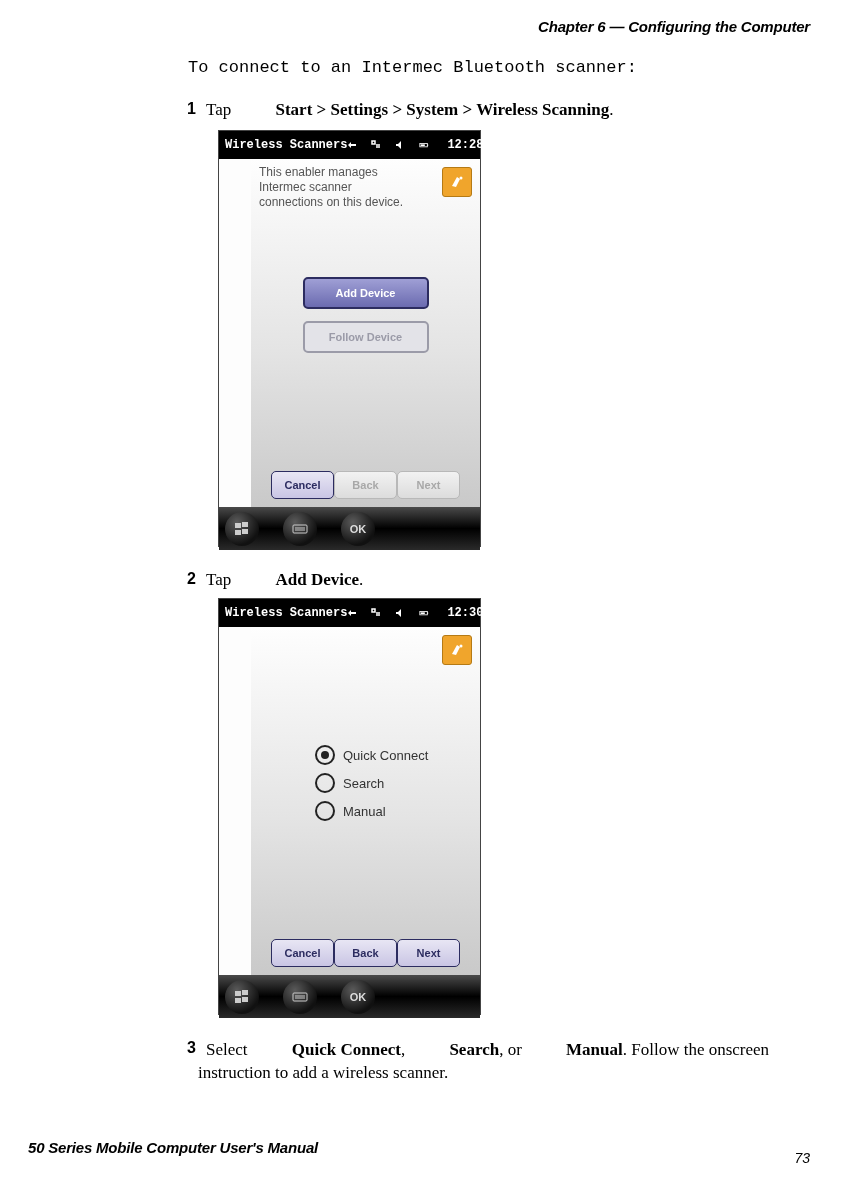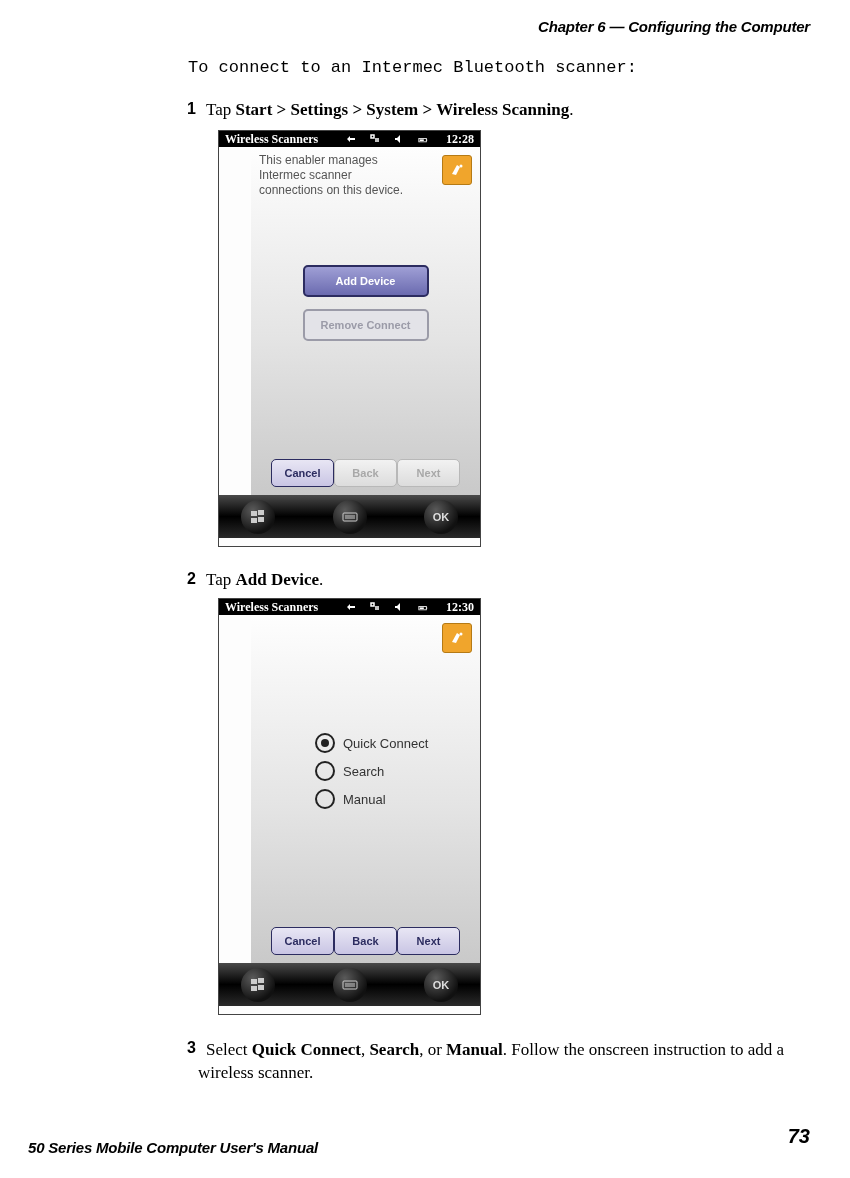--- a/index.html
+++ b/index.html
@@ -40,41 +40,41 @@
     display: inline-block;
     width: 18px;
     margin-left: -20px;
     text-align: right;
     margin-right: 6px;
     vertical-align: top;
   }
   .step-text {
     font-size: 17px;
   }
-  .step-text .b { font-weight: bold; }
+  .step-text .b { font-weight: bold; margin-left: 40px; }
   .step1 { top: 100px; }
   .step2 { top: 570px; }
   .step3 { top: 1039px; width: 620px; }
 
   
   .shot {
     position: absolute;
     left: 218px;
     width: 261px;
     border: 1px solid #444;
     background: #fdfdfd;
   }
   .shot1 { top: 130px; height: 415px; }
   .shot2 { top: 598px; height: 415px; }
 
   .shot-titlebar {
-    height: 16px;
+    height: 28px;
     background: #000;
     color: #fff;
-    font-family: Liberation Serif, serif;
+    font-family: Liberation Mono, monospace;
     font-weight: bold;
     font-size: 12px;
     display: flex;
     align-items: center;
     padding: 0 6px;
     justify-content: space-between;
   }
   .shot-titlebar .left-title { white-space: nowrap; }
   .shot-titlebar .right-icons {
     display: flex;
@@ -178,22 +178,21 @@
     border: 1.5px solid #b8b8b8;
     background: linear-gradient(#f2f2f2, #dcdcdc);
     color: #a8a8a8;
   }
 
   .shot-footer {
     height: 43px;
     background: linear-gradient(#4a4a4a, #000 50%, #2a2a2a);
     display: flex;
     align-items: center;
-    justify-content: space-between;
-    padding: 0 22px;
+    padding: 0 6px;
     gap: 24px;
   }
   .foot-circle {
     width: 34px;
     height: 34px;
     border-radius: 50%;
     background: radial-gradient(circle at 35% 30%, #5a5a5a, #111 70%);
     display: flex;
     align-items: center;
     justify-content: center;
@@ -240,26 +239,26 @@
     bottom: 22px;
     left: 28px;
     font-family: "Arial Black", "Segoe UI Black", Arial, sans-serif;
     font-weight: 900;
     font-style: italic;
     font-size: 15px;
     letter-spacing: -0.2px;
   }
   .footer-right {
     position: absolute;
-    bottom: 30px;
+    bottom: 12px;
     right: 40px;
     font-family: "Arial Black", Arial, sans-serif;
-    font-weight: 700;
+    font-weight: 400;
     font-style: italic;
-    font-size: 20px;
+    font-size: 14px;
   }
   .step3 .step-text { line-height: 1.35; }
 </style>
 </head>
 <body>
 
 <div class="chapter-header">Chapter 6 — Configuring the Computer</div>
 
 <div class="intro-line">To connect to an Intermec Bluetooth scanner:</div>
 
@@ -298,21 +297,21 @@
       <div>connections on this device.</div>
     </div>
     <div class="shot-corner-icon">
       <svg viewBox="0 0 16 16">
           <path d="M3 12 L8 3 L11 5 L7 13 Z" fill="#fff"></path>
           <circle cx="12" cy="4" r="1.5" fill="#fff"></circle>
         </svg>
     </div>
     <div class="center-btns">
       <div class="pill-btn primary">Add Device</div>
-      <div class="pill-btn disabled">Remove Connect</div>
+      <div class="pill-btn disabled">Follow Device</div>
     </div>
     <div class="bottom-row">
       <div class="small-btn active">Cancel</div>
       <div class="small-btn off">Back</div>
       <div class="small-btn off">Next</div>
     </div>
   </div>
   <div class="shot-footer">
     <div class="foot-circle">
       <svg viewBox="0 0 18 18">

